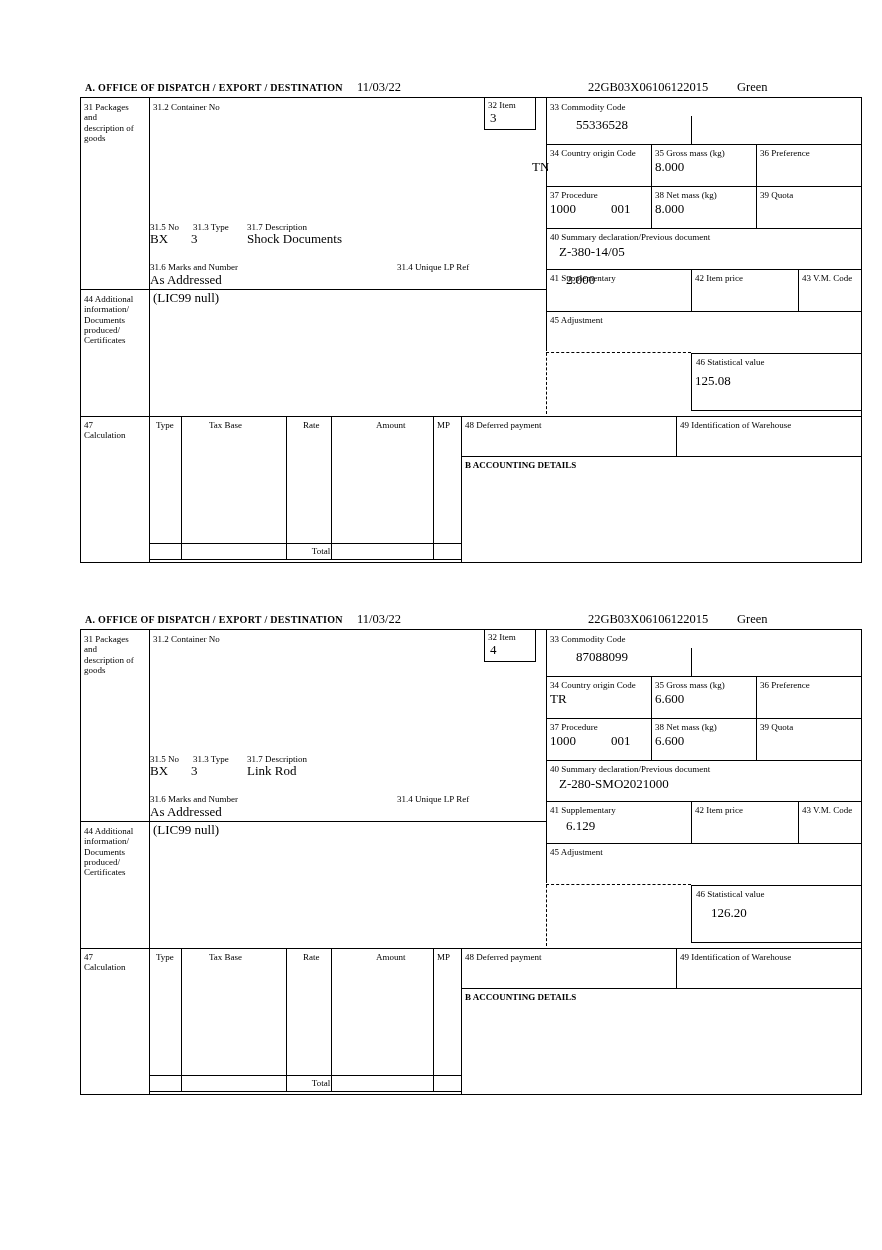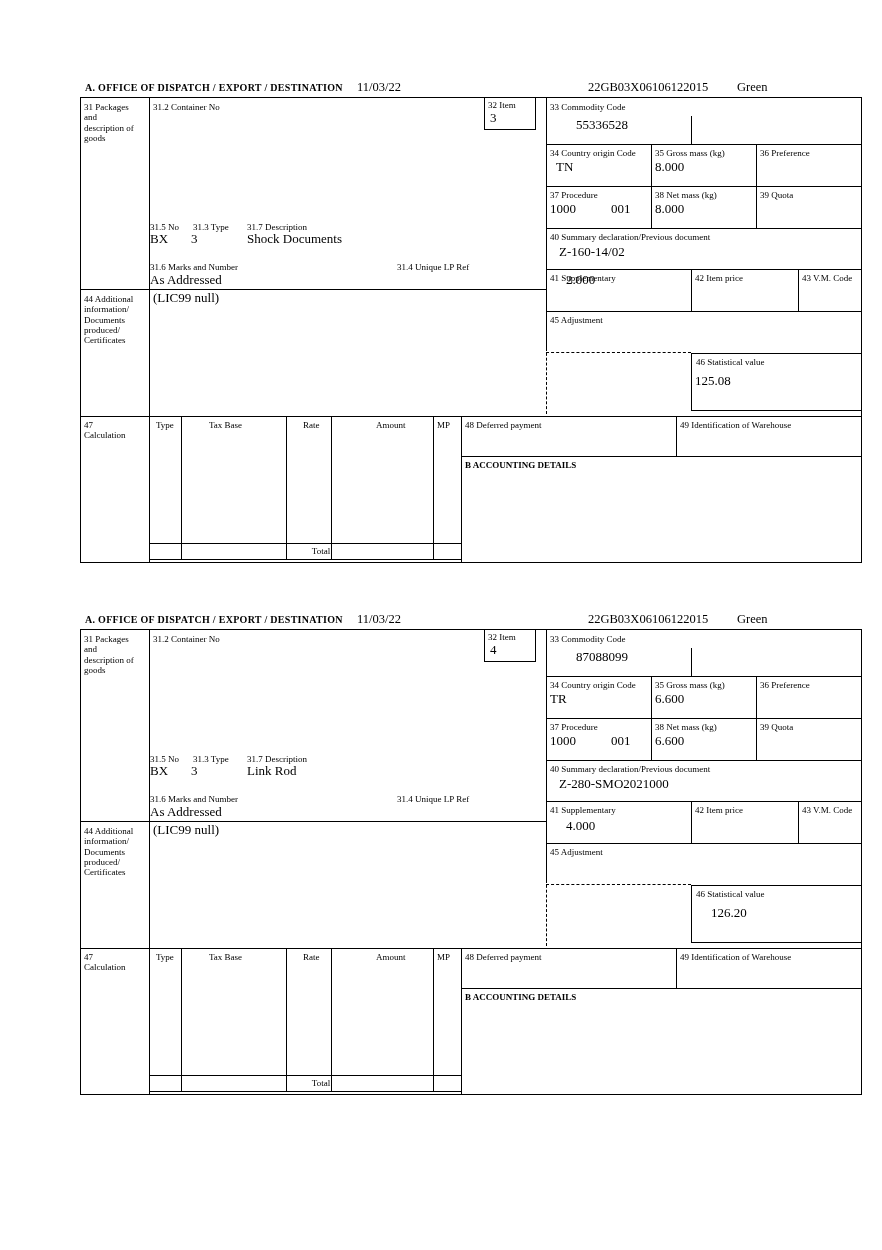--- a/index.html
+++ b/index.html
@@ -65,36 +65,36 @@
     <div class="vd" style="left:465px;top:250px;height:66px"></div>
 
     <div class="lbl" style="left:469px;top:4px">33 Commodity Code</div>
     <div class="val" style="left:495px;top:20px">55336528</div>
     <div class="vl" style="left:610px;top:18px;height:28px"></div>
 
     <div class="hl" style="left:465px;top:46px;width:315px"></div>
     <div class="lbl" style="left:469px;top:50px">34 Country origin Code</div>
     <div class="lbl" style="left:574px;top:50px">35 Gross mass (kg)</div>
     <div class="lbl" style="left:679px;top:50px">36 Preference</div>
-    <div class="val" style="left:475px;top:62px">TN</div>
+    <div class="val" style="left:451px;top:62px">TN</div>
     <div class="val" style="left:574px;top:62px">8.000</div>
     <div class="vl" style="left:570px;top:46px;height:84px"></div>
     <div class="vl" style="left:675px;top:46px;height:84px"></div>
 
     <div class="hl" style="left:465px;top:88px;width:315px"></div>
     <div class="lbl" style="left:469px;top:92px">37 Procedure</div>
     <div class="lbl" style="left:574px;top:92px">38 Net mass (kg)</div>
     <div class="lbl" style="left:679px;top:92px">39 Quota</div>
     <div class="val" style="left:469px;top:104px">1000</div>
     <div class="val" style="left:530px;top:104px">001</div>
     <div class="val" style="left:574px;top:104px">8.000</div>
 
     <div class="hl" style="left:465px;top:130px;width:315px"></div>
     <div class="lbl" style="left:469px;top:134px">40 Summary declaration/Previous document</div>
-    <div class="val" style="left:478px;top:147px">Z-160-14/02</div>
+    <div class="val" style="left:478px;top:147px">Z-380-14/05</div>
 
     <div class="hl" style="left:465px;top:171px;width:315px"></div>
     <div class="lbl" style="left:469px;top:175px">41 Supplementary</div>
     <div class="lbl" style="left:614px;top:175px">42 Item price</div>
     <div class="lbl" style="left:721px;top:175px">43 V.M. Code</div>
     <div class="vl" style="left:610px;top:171px;height:42px"></div>
     <div class="vl" style="left:717px;top:171px;height:42px"></div>
     <div class="val" style="left:485px;top:175px">2.000</div>
 
     <div class="hl" style="left:465px;top:213px;width:315px"></div>
@@ -185,21 +185,21 @@
     <div class="hl" style="left:465px;top:130px;width:315px"></div>
     <div class="lbl" style="left:469px;top:134px">40 Summary declaration/Previous document</div>
     <div class="val" style="left:478px;top:147px">Z-280-SMO2021000</div>
 
     <div class="hl" style="left:465px;top:171px;width:315px"></div>
     <div class="lbl" style="left:469px;top:175px">41 Supplementary</div>
     <div class="lbl" style="left:614px;top:175px">42 Item price</div>
     <div class="lbl" style="left:721px;top:175px">43 V.M. Code</div>
     <div class="vl" style="left:610px;top:171px;height:42px"></div>
     <div class="vl" style="left:717px;top:171px;height:42px"></div>
-    <div class="val" style="left:485px;top:189px">4.000</div>
+    <div class="val" style="left:485px;top:189px">6.129</div>
 
     <div class="hl" style="left:465px;top:213px;width:315px"></div>
     <div class="lbl" style="left:469px;top:217px">45 Adjustment</div>
     <div class="hd" style="left:465px;top:254px;width:145px"></div>
     <div class="a" style="left:610px;top:255px;width:170px;height:58px;border:1px solid #000;border-right:none">
       <div class="lbl" style="left:4px;top:3px">46 Statistical value</div>
       <div class="val" style="left:19px;top:20px">126.20</div>
     </div>
 
     <div class="vl" style="left:380px;top:318px;height:146px"></div>

